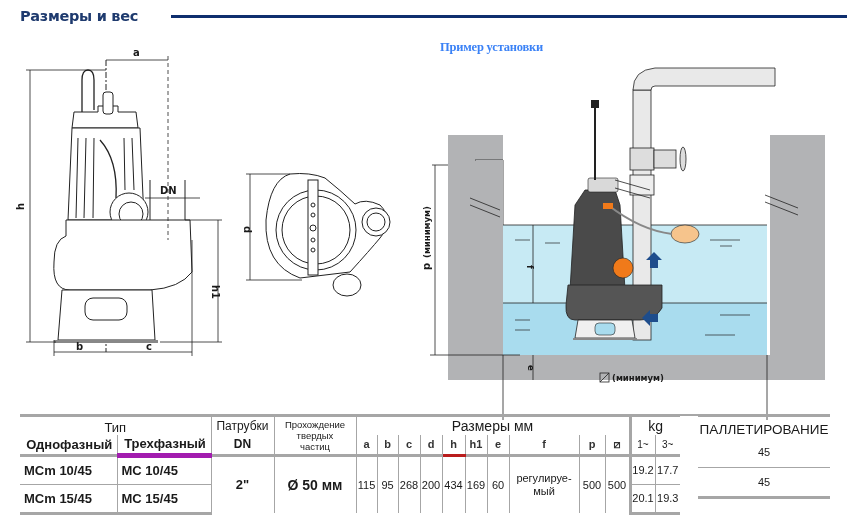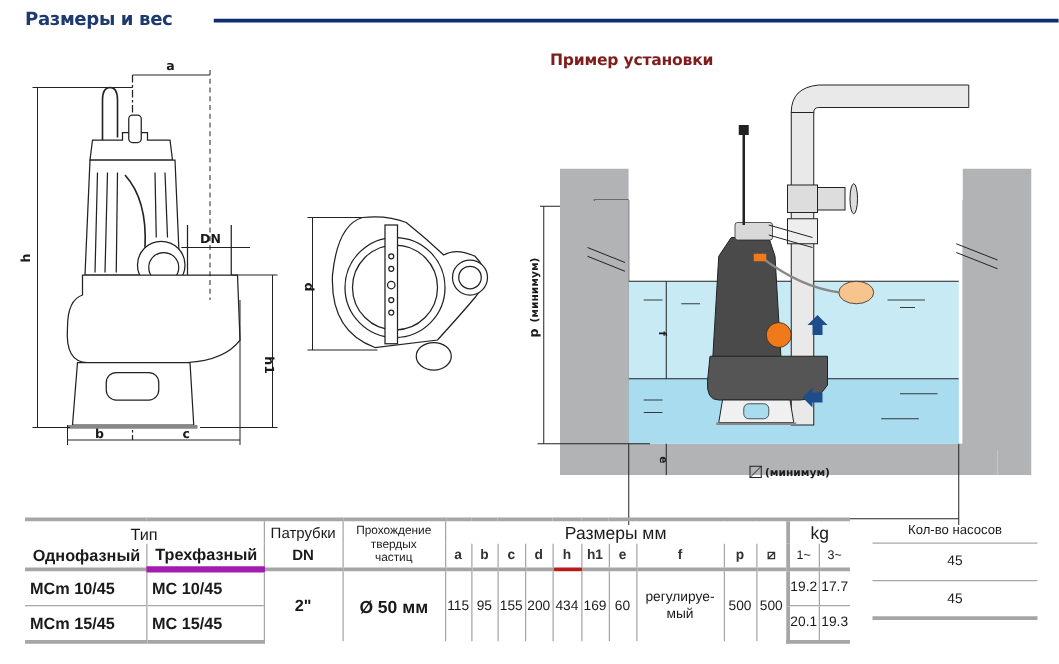--- a/index.html
+++ b/index.html
@@ -2,21 +2,21 @@
 <html><head>
 <meta charset="utf-8">
 <style>
   * { box-sizing: border-box; margin: 0; padding: 0; }
   html, body { width: 847px; height: 531px; background: #ffffff; overflow: hidden; }
   body { position: relative; font-family: "DejaVu Sans", "Liberation Sans", sans-serif; color: #1a1a1a; }
 
   .section-title { position: absolute; left: 20px; top: 8px; font-size: 14.5px; font-weight: bold; color: #1e3a6e; letter-spacing: -0.3px; }
   .title-rule { position: absolute; left: 171px; top: 15px; width: 676px; height: 3px; background: #0e2e6e; }
 
-  .install-title { position: absolute; left: 440px; top: 40px; font-size: 12.5px; font-weight: bold; color: #7f1d1d; letter-spacing: -0.2px; }
+  .install-title { position: absolute; left: 440px; top: 40px; font-size: 12.5px; font-weight: bold; color: #3b82f6; letter-spacing: -0.2px; font-family: Liberation Serif, serif; }
 
   svg.diagram { position: absolute; overflow: visible; }
   .dim-label { font-family: "DejaVu Sans", sans-serif; font-size: 10px; font-weight: bold; fill: #1a1a1a; }
   .dim-label-sm { font-family: "DejaVu Sans", sans-serif; font-size: 8.5px; font-weight: bold; fill: #1a1a1a; }
 
   
   .spec-table { position: absolute; left: 20px; top: 414px; border-collapse: collapse; font-family: "Liberation Sans", sans-serif; }
   .spec-table td { border-left: 1px solid #a6a6a6; text-align: center; vertical-align: middle; padding: 0; }
   .spec-table tr.top-border td { border-top: 3px solid #a6a6a6; }
   .spec-table tr.bottom-border td { border-bottom: 3px solid #a6a6a6; }
@@ -245,21 +245,21 @@
     <td class="h-phase-kg" style="width:25px;border-left:3px solid #a6a6a6;height:20px">1~</td>
     <td class="h-phase-kg" style="width:25px">3~</td>
   </tr>
   <tr>
     <td class="no-left cell-model row-div" style="border-top:3px solid #a6a6a6">MCm 10/45</td>
     <td class="cell-model row-div" style="border-top:5px solid #a21caf">MC 10/45</td>
     <td class="cell-dn" rowspan="2" style="border-top:3px solid #a6a6a6">2"</td>
     <td class="cell-passage" rowspan="2" style="border-top:3px solid #a6a6a6">Ø 50 мм</td>
     <td class="cell-num" rowspan="2" style="border-top:3px solid #a6a6a6">115</td>
     <td class="cell-num" rowspan="2" style="border-top:3px solid #a6a6a6">95</td>
-    <td class="cell-num" rowspan="2" style="border-top:3px solid #a6a6a6">155</td>
+    <td class="cell-num" rowspan="2" style="border-top:3px solid #a6a6a6">268</td>
     <td class="cell-num" rowspan="2" style="border-top:3px solid #a6a6a6">200</td>
     <td class="cell-num" rowspan="2" style="border-top:3px solid #b91c1c">434</td>
     <td class="cell-num" rowspan="2" style="border-top:3px solid #a6a6a6">169</td>
     <td class="cell-num" rowspan="2" style="border-top:3px solid #a6a6a6">60</td>
     <td class="cell-f" rowspan="2" style="border-top:3px solid #a6a6a6">
       <div>регулируе-</div>
       <div>мый</div>
     </td>
     <td class="cell-num" rowspan="2" style="border-top:3px solid #a6a6a6">500</td>
     <td class="cell-num" rowspan="2" style="border-top:3px solid #a6a6a6">500</td>
@@ -270,22 +270,22 @@
     <td class="no-left cell-model row-div">MCm 15/45</td>
     <td class="cell-model row-div">MC 15/45</td>
     <td class="cell-num row-div" style="border-left:3px solid #a6a6a6;height:29px">20.1</td>
     <td class="cell-num row-div">19.3</td>
   </tr>
 </tbody>
   </table>
 
 <table class="pallet-table">
   <tbody>
-  <tr>
-        <td class="pallet-sub">Кол-во насосов</td>
+      <tr>
+        <td class="pallet-title">ПАЛЛЕТИРОВАНИЕ</td>
       </tr>
   <tr>
         <td class="pallet-val first">45</td>
       </tr>
   <tr>
         <td class="pallet-val last">45</td>
       </tr>
 </tbody>
   </table>
 

